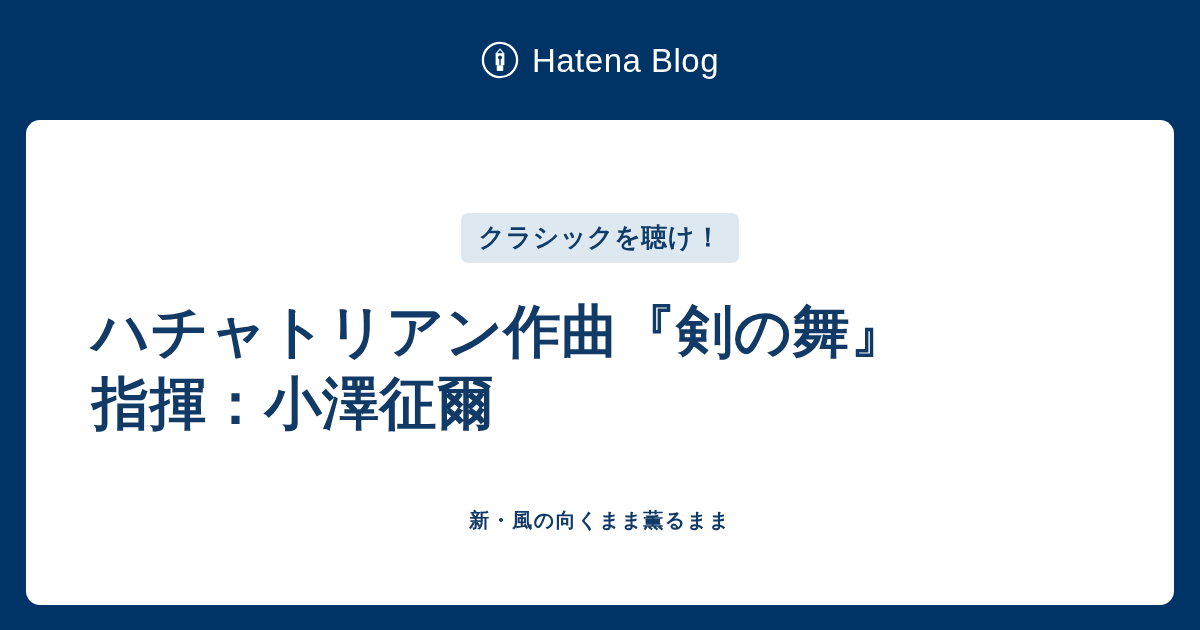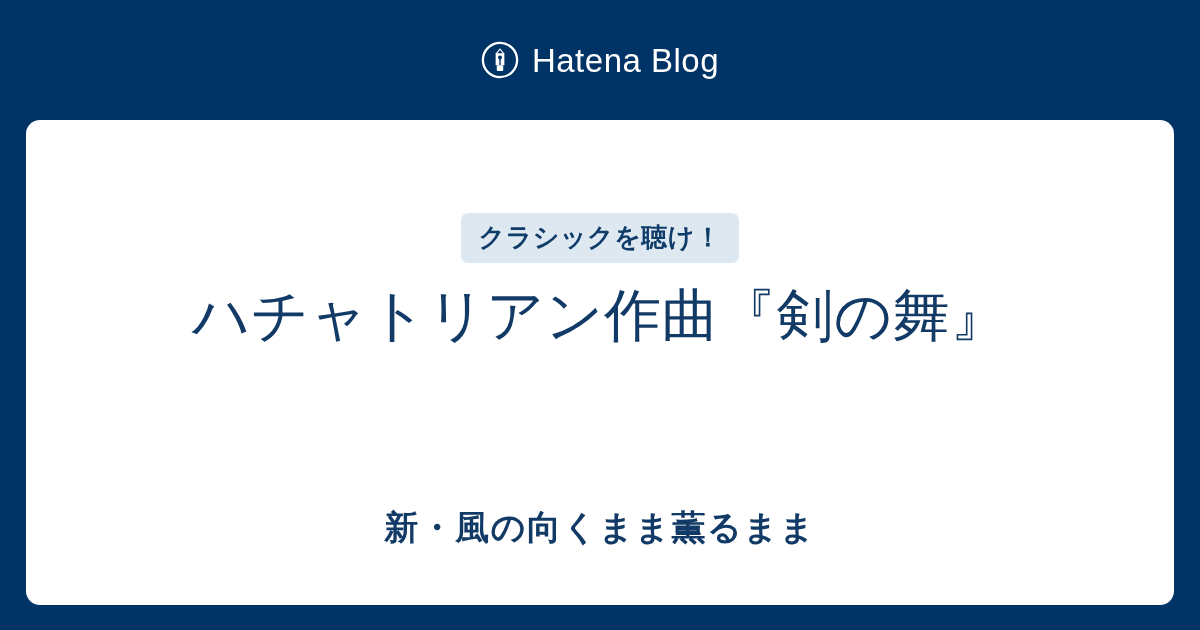--- a/index.html
+++ b/index.html
@@ -101,47 +101,46 @@
     white-space: nowrap;
     letter-spacing: 0.5px;
   }
 
   
   .entry-title {
     position: absolute;
     left: 50px;
     top: 160px;
     width: 1048px;
-    text-align: center;
     color: #123a66;
     font-size: 57px;
-    font-weight: 400;
+    font-weight: 700;
     line-height: 1.26;
     letter-spacing: 0.5px;
-    margin: 0;
+    margin: 16px;
   }
 
   .title-line {
     display: block;
     white-space: nowrap;
   }
 
   
   .blog-name-row {
     position: absolute;
     left: 0;
     top: 390px;
     width: 100%;
     display: flex;
     justify-content: center;
   }
 
   .blog-name {
     color: #123a66;
-    font-size: 34px;
+    font-size: 20px;
     font-weight: 700;
     line-height: 1;
     letter-spacing: 1.5px;
     white-space: nowrap;
     text-align: center;
   }
 </style>
 </head>
 <body>
 
@@ -163,20 +162,21 @@
 
   <div class="card">
     <div class="card-inner">
 
       <div class="badge-row">
         <span class="category-badge">クラシックを聴け！</span>
       </div>
 
       <h1 class="entry-title">
         <span class="title-line">ハチャトリアン作曲『剣の舞』</span>
+        <span class="title-line">指揮：小澤征爾</span>
       </h1>
 
       <div class="blog-name-row">
         <span class="blog-name">新・風の向くまま薫るまま</span>
       </div>
 
     </div>
   </div>
 
 </div>

